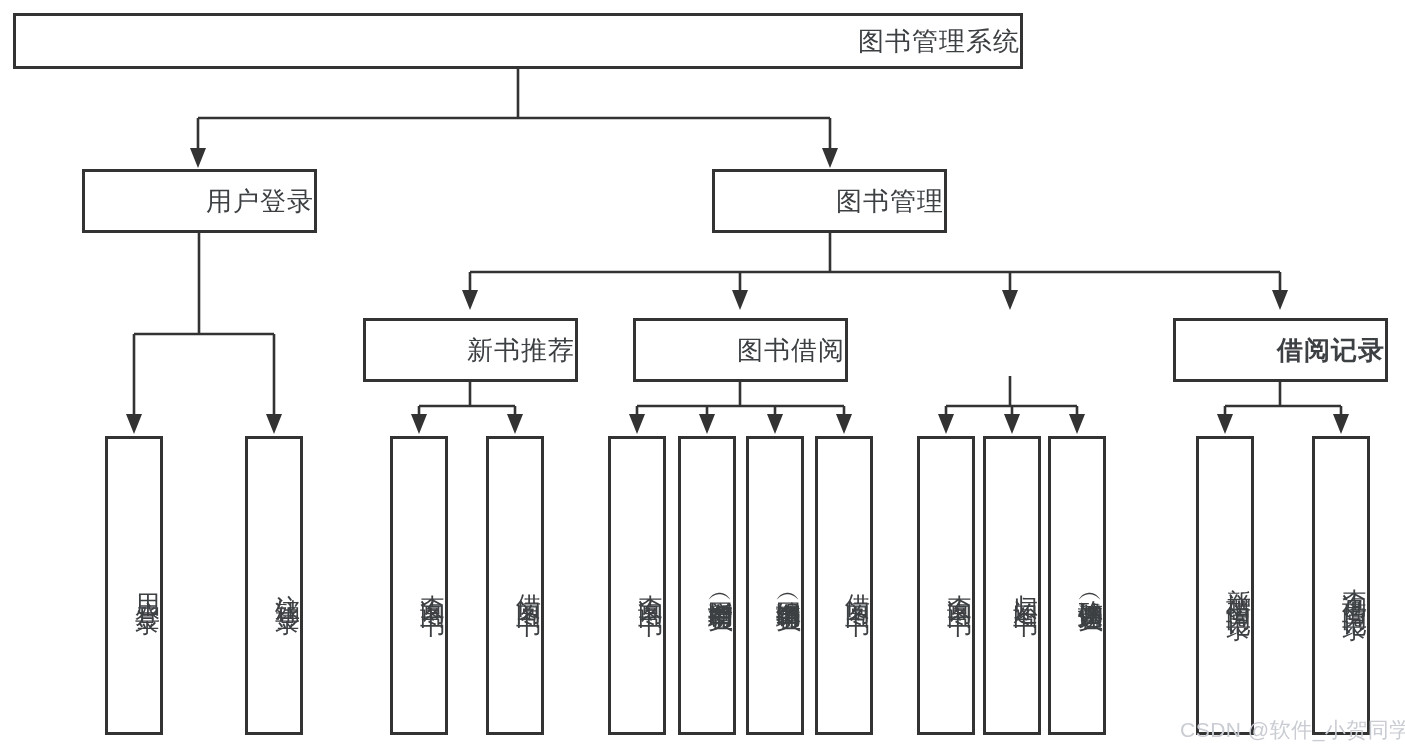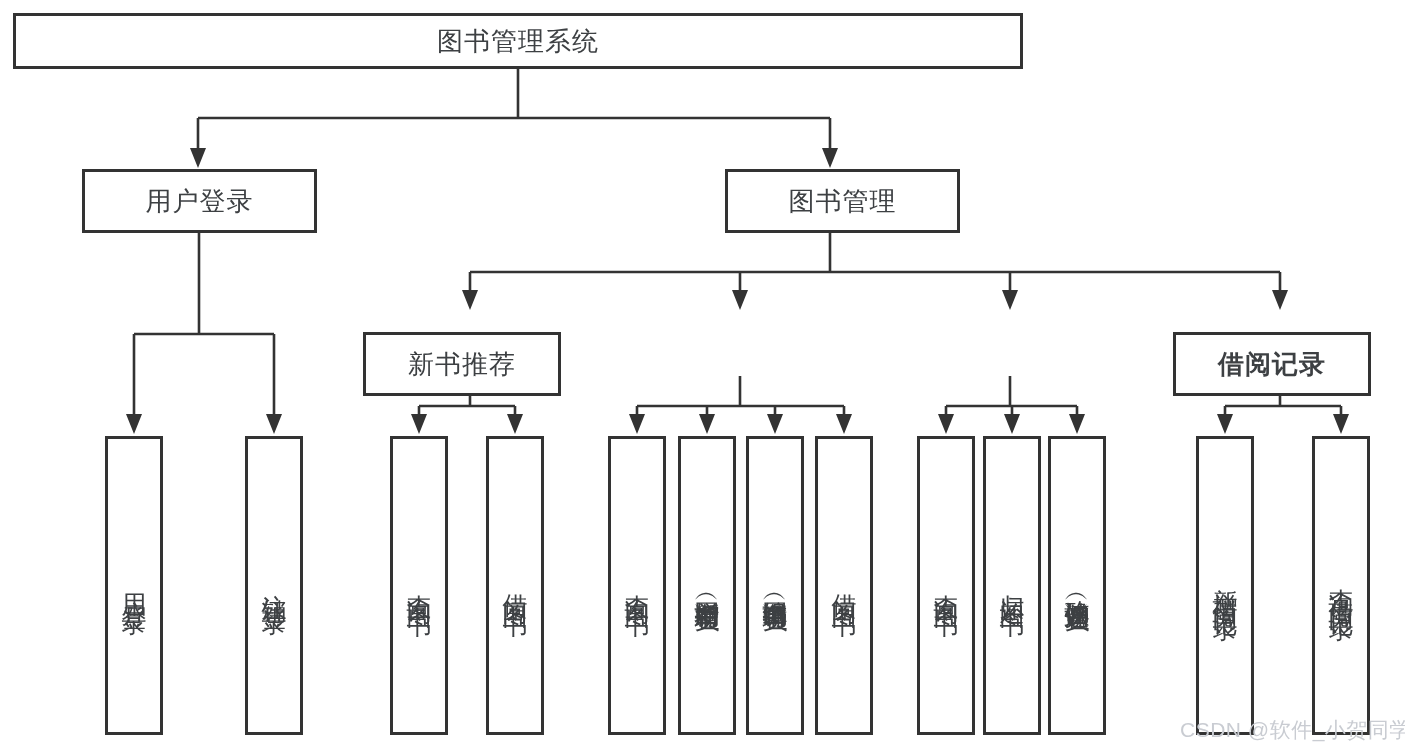--- a/index.html
+++ b/index.html
@@ -17,21 +17,21 @@
     left: 0; top: 0;
     width: 1405px; height: 747px;
     z-index: 1;
   }
   .box {
     position: absolute;
     background: #ffffff;
     border: 3px solid #333333;
     display: flex;
     align-items: center;
-    justify-content: center;
+    justify-content: flex-end;
     color: #3d4043;
     z-index: 2;
   }
   .box .h-label {
     font-size: 26px;
     letter-spacing: 1px;
     white-space: nowrap;
   }
   .box.leaf .v-label {
     writing-mode: vertical-rl;
@@ -50,22 +50,22 @@
     top: 716px;
     font-size: 21px;
     letter-spacing: 0.5px;
     color: #c9ccd2;
     white-space: nowrap;
     z-index: 5;
   }
   
   .root-box  { left: 13px;  top: 13px;  width: 1010px; height: 56px; }
   .l2a { left: 82px;  top: 169px; width: 235px; height: 64px; }
-  .l2b { left: 712px; top: 169px; width: 235px; height: 64px; margin-left: 13px; }
-  .l3  { top: 332px; height: 64px; width: 198px; }
+  .l2b { left: 712px; top: 169px; width: 235px; height: 64px; }
+  .l3  { top: 318px; height: 64px; width: 215px; }
   .l3a { left: 363px; }  .l3b { left: 633px; }  .l3c { left: 903px; }  .l3d { left: 1173px; font-weight: bold; }
   .leaf { top: 436px; height: 299px; width: 58px; }
   .lfA1 { left: 105px; }  .lfA2 { left: 245px; }
   .lfB1 { left: 390px; }  .lfB2 { left: 486px; }
   .lfC1 { left: 608px; }  .lfC2 { left: 678px; }  .lfC3 { left: 746px; }  .lfC4 { left: 815px; }
   .lfD1 { left: 917px; }  .lfD2 { left: 983px; }  .lfD3 { left: 1048px; }
   .lfE1 { left: 1196px; } .lfE2 { left: 1312px; }
 </style>
 </head>
 <body>
@@ -138,20 +138,23 @@
   <div class="box l2a">
     <span class="h-label">用户登录</span>
   </div>
   <div class="box l2b">
     <span class="h-label">图书管理</span>
   </div>
 
   <div class="box l3 l3a">
     <span class="h-label">新书推荐</span>
   </div>
+  <div class="box l3 l3b">
+    <span class="h-label">图书借阅</span>
+  </div>
   <div class="box l3 l3d">
     <span class="h-label">借阅记录</span>
   </div>
 
   <div class="box leaf lfA1">
     <span class="v-label">用户登录</span>
   </div>
   <div class="box leaf lfA2">
     <span class="v-label">注销登录</span>
   </div>

